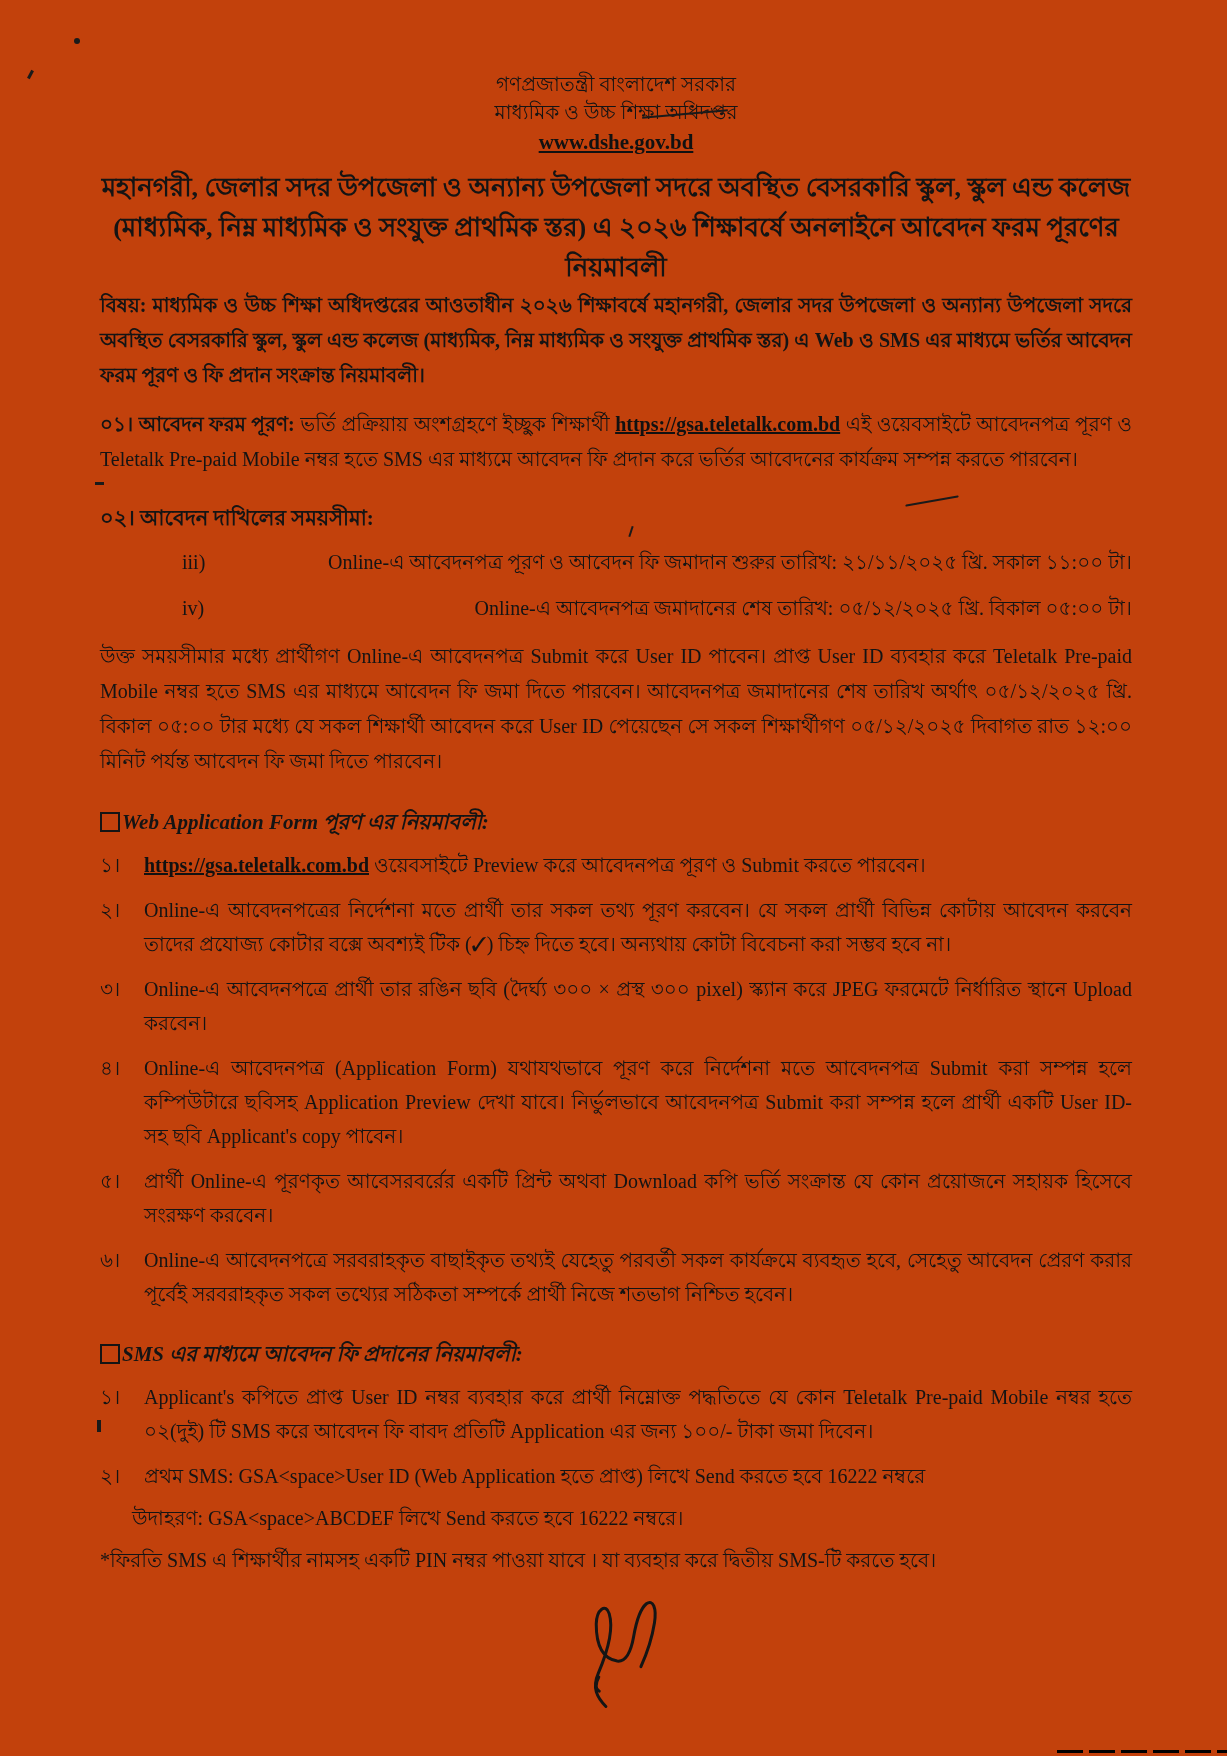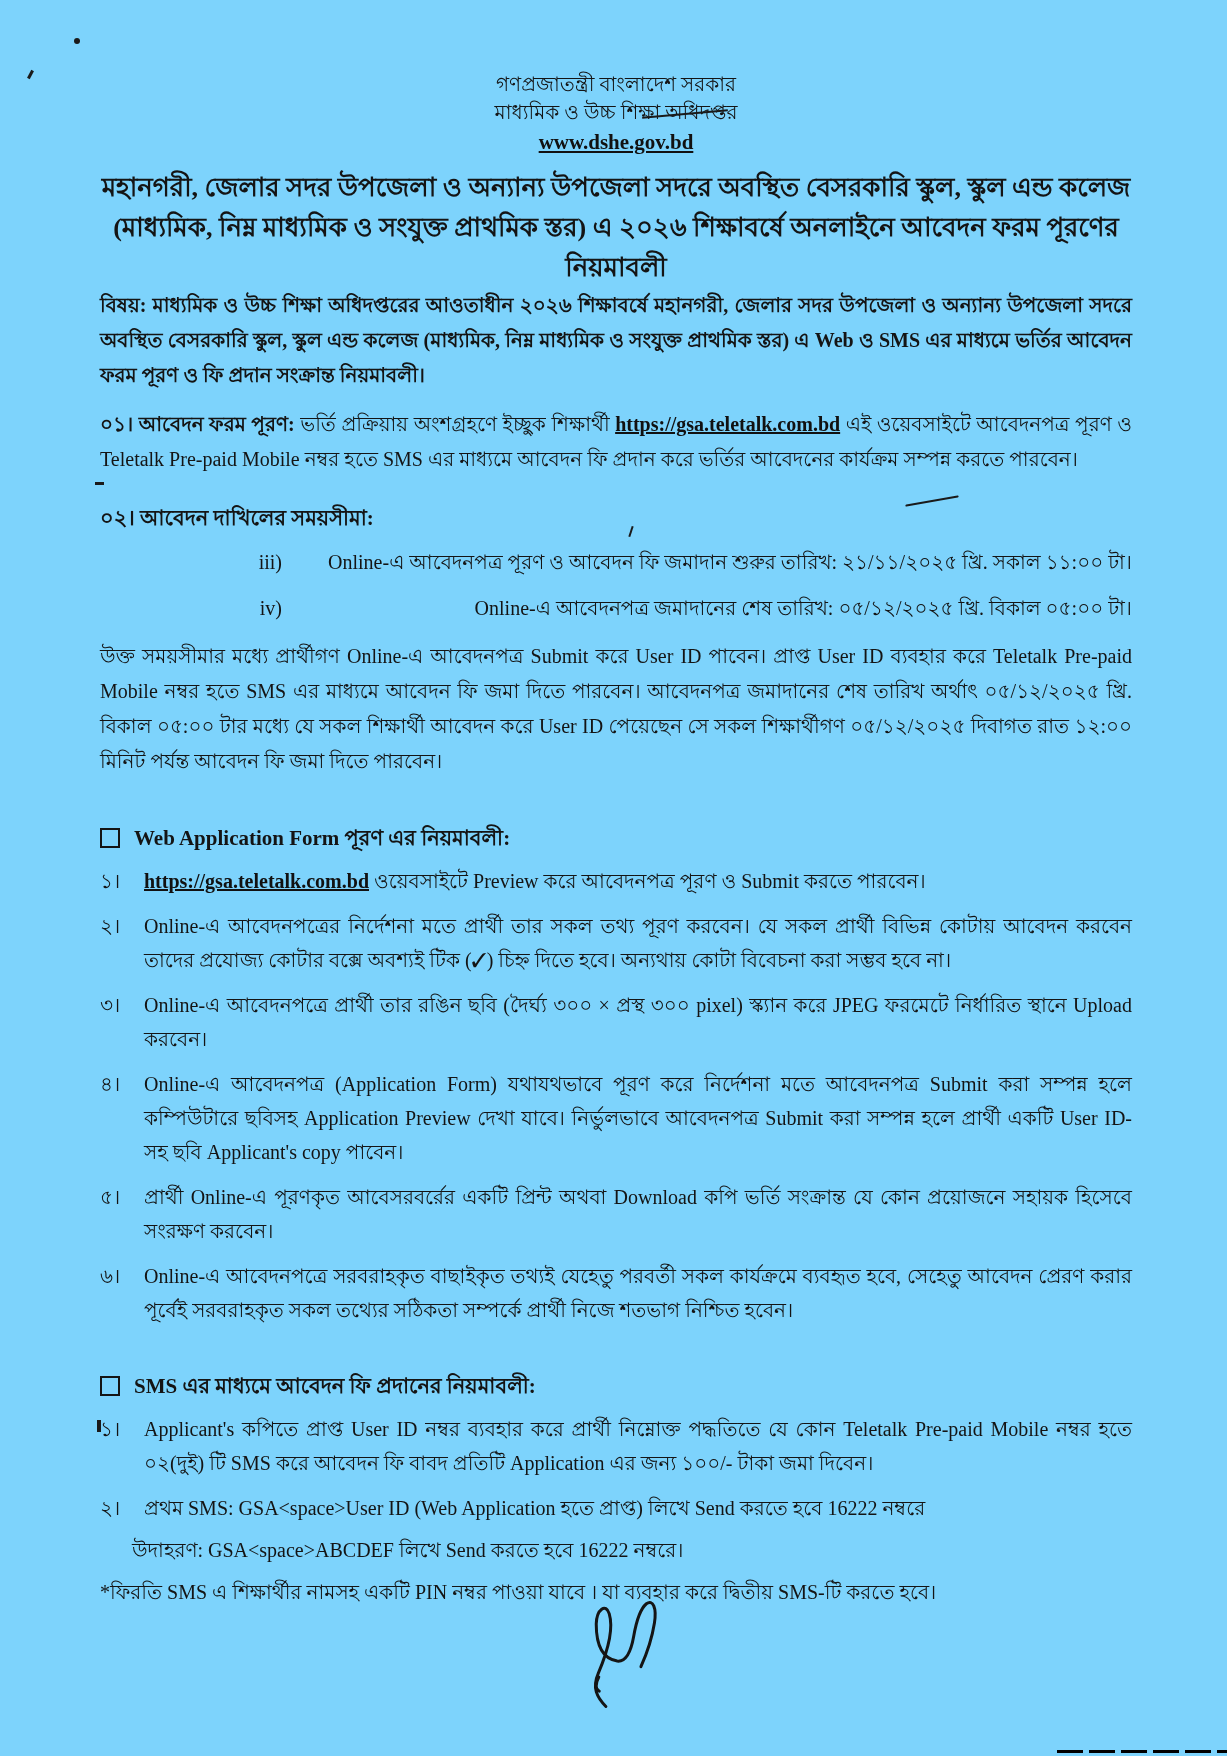--- a/index.html
+++ b/index.html
@@ -1,19 +1,19 @@
 <!DOCTYPE html>
 <html lang="bn"><head>
 <meta charset="utf-8">
 <style>
   html,body{margin:0;padding:0;background:#ffffff;}
   .page{
     position:relative;
     width:1227px;height:1756px;
-    background:#7dd3fc;
+    background:#c2410c;
     color:#141414;
     font-family:"Liberation Serif","DejaVu Serif",serif;
     overflow:hidden;
   }
   .content{position:absolute;left:100px;top:70px;width:1032px;}
   .doc-header{text-align:center;font-size:20px;line-height:28px;}
   .doc-header .org{display:block;}
   .website{
     display:inline-block;margin-top:2px;
     font-weight:bold;font-size:21px;
@@ -35,26 +35,26 @@
     font-size:20px;line-height:35px;
     text-align:justify;
   }
   .bold{font-weight:bold;}
   .link{font-weight:bold;text-decoration:underline;color:#111;cursor:pointer;}
   .sec-heading{
     margin-top:26px;
     font-weight:bold;font-size:21px;line-height:30px;
   }
   .t-item{display:flex;margin-top:12px;font-size:20px;line-height:34px;}
-  .t-marker{flex:0 0 100px;margin-left:82px;text-align:right;}
+  .t-marker{flex:0 0 100px;margin-left:82px;}
   .t-text{flex:1;text-align:right;}
   .box-heading{
-    margin-top:44px;
-    display:flex;align-items:center;gap:14px;
-    font-weight:bold;font-size:21px;line-height:30px;
+    margin-top:28px;
+    display:flex;align-items:center;gap:2px;
+    font-weight:bold;font-size:21px;line-height:30px;font-style:italic;
   }
   .checkbox{
     width:16px;height:16px;
     border:2px solid #141414;
     display:inline-block;flex:0 0 auto;
   }
   .n-item{display:flex;margin-top:11px;font-size:20px;line-height:34px;}
   .n-marker{flex:0 0 44px;}
   .n-text{flex:1;text-align:justify;}
   .example-line{margin-top:8px;padding-left:32px;font-size:20px;line-height:34px;}

